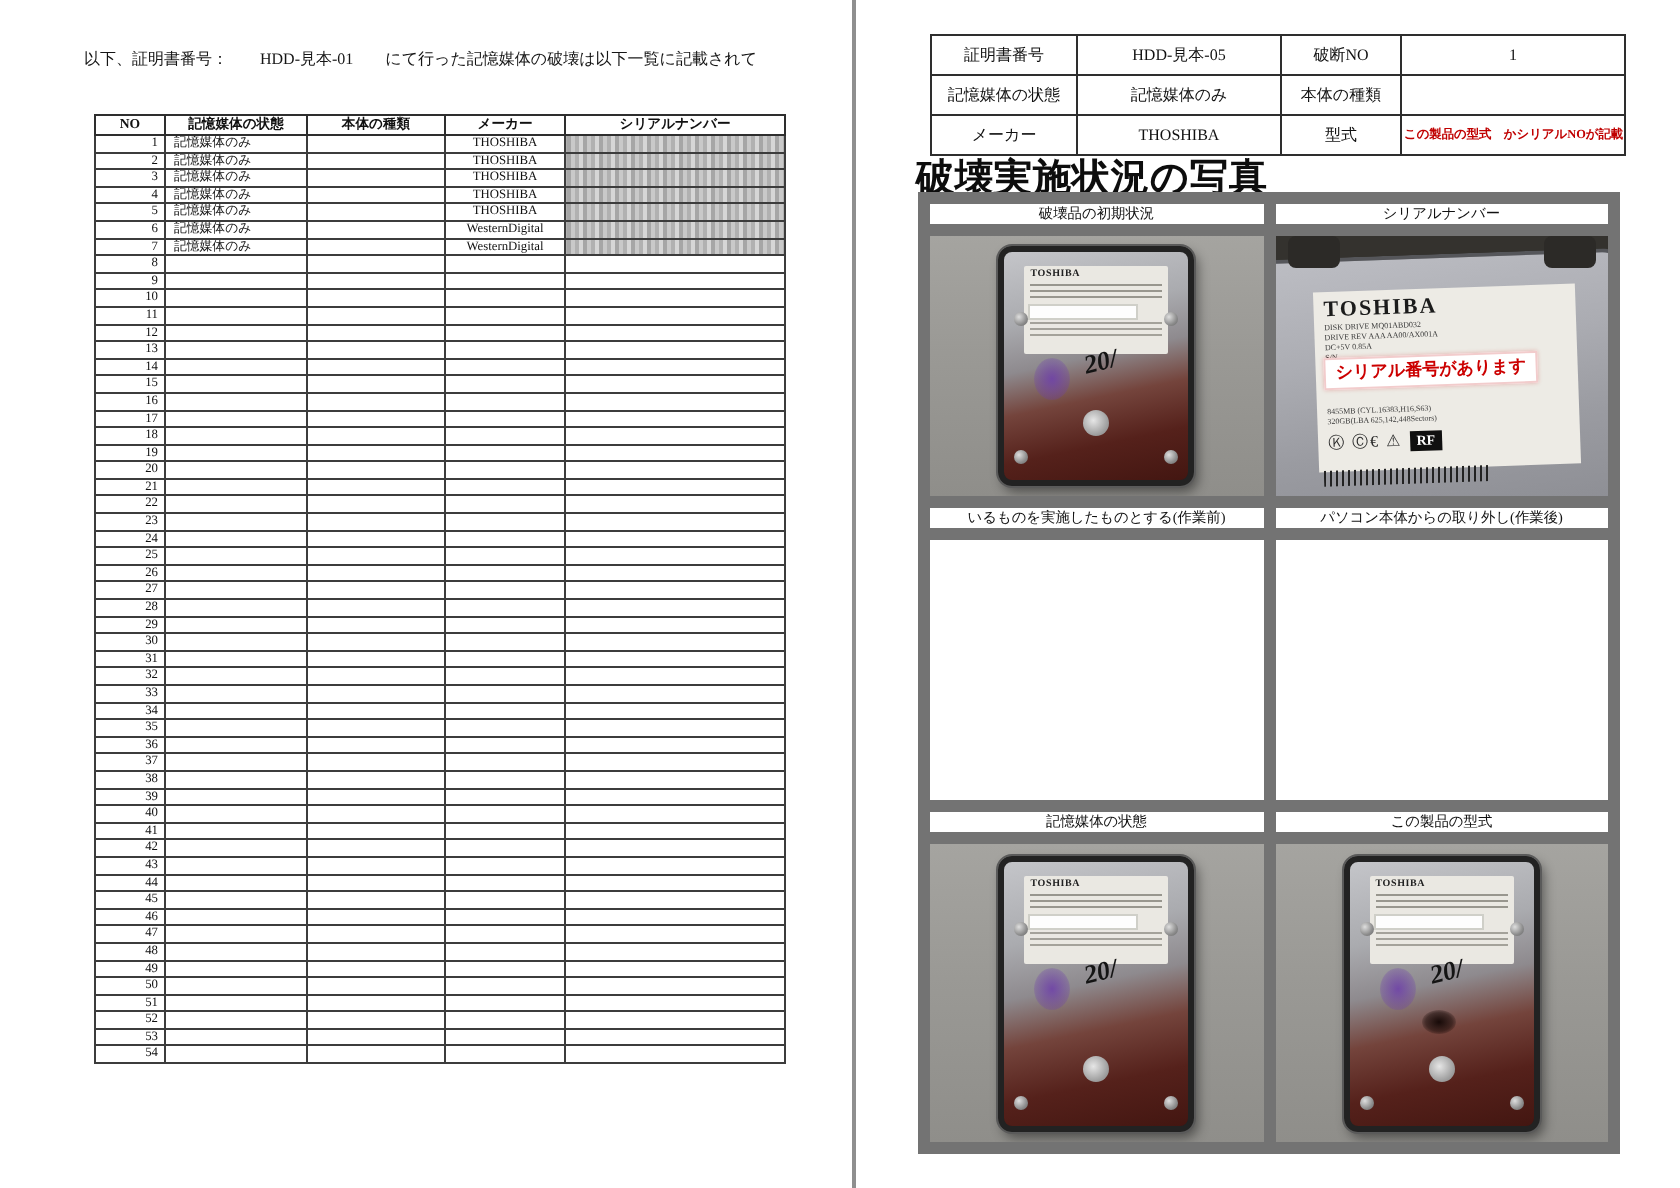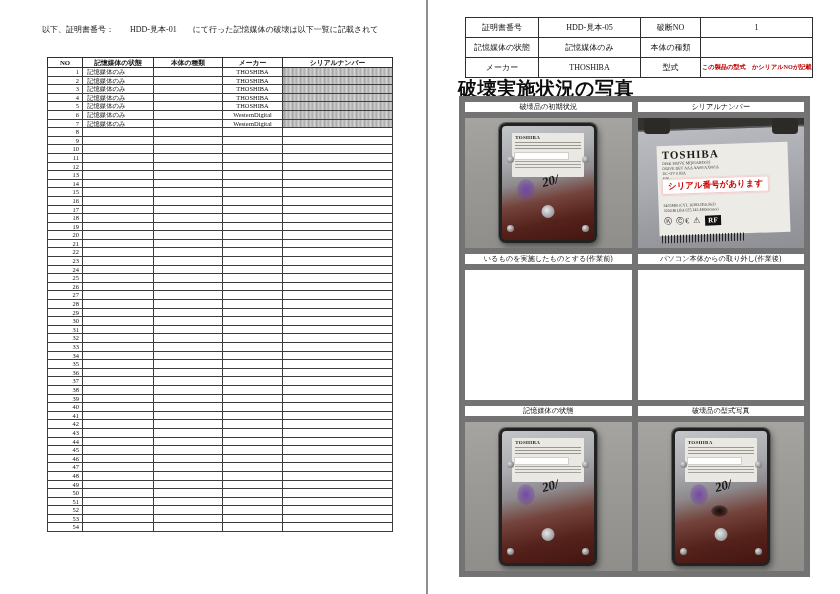--- a/index.html
+++ b/index.html
@@ -590,21 +590,21 @@
       <tr class="ph">
         <td>
               <div class="photo empty"></div>
             </td>
         <td>
               <div class="photo empty"></div>
             </td>
       </tr>
       <tr>
         <td class="cap">記憶媒体の状態</td>
-        <td class="cap">破壊品の型式写真</td>
+        <td class="cap">この製品の型式</td>
       </tr>
       <tr class="ph tall">
         <td>
           <div class="photo gray tall-ph">
             <div class="hdd">
               <div class="hdd-label">
                 <div class="hdd-brand">TOSHIBA</div>
                 <div class="hdd-lines"></div>
                 <div class="hdd-blank"></div>
                 <div class="hdd-lines2"></div>

